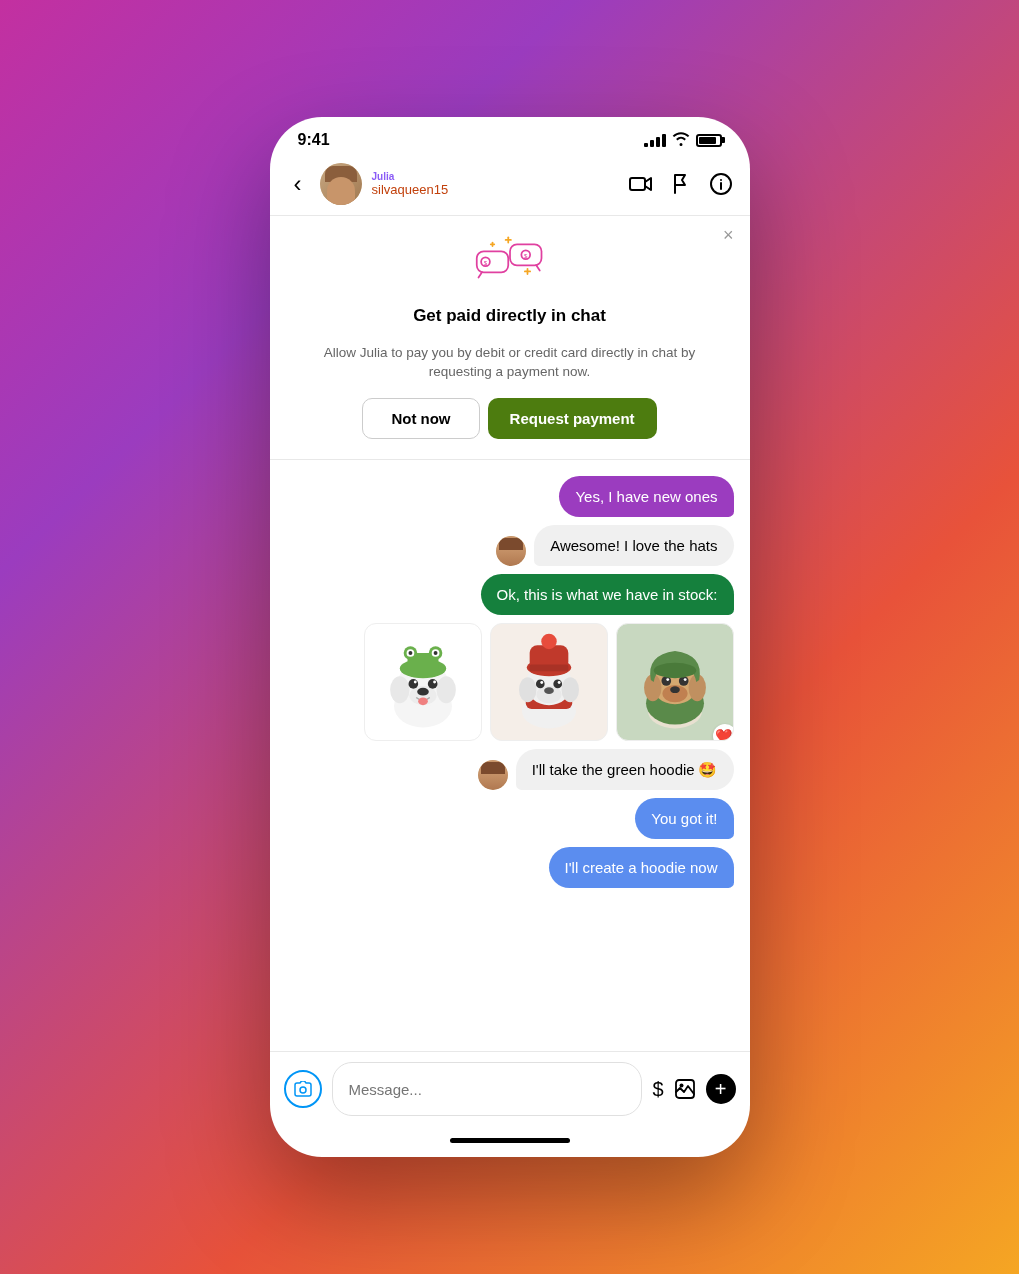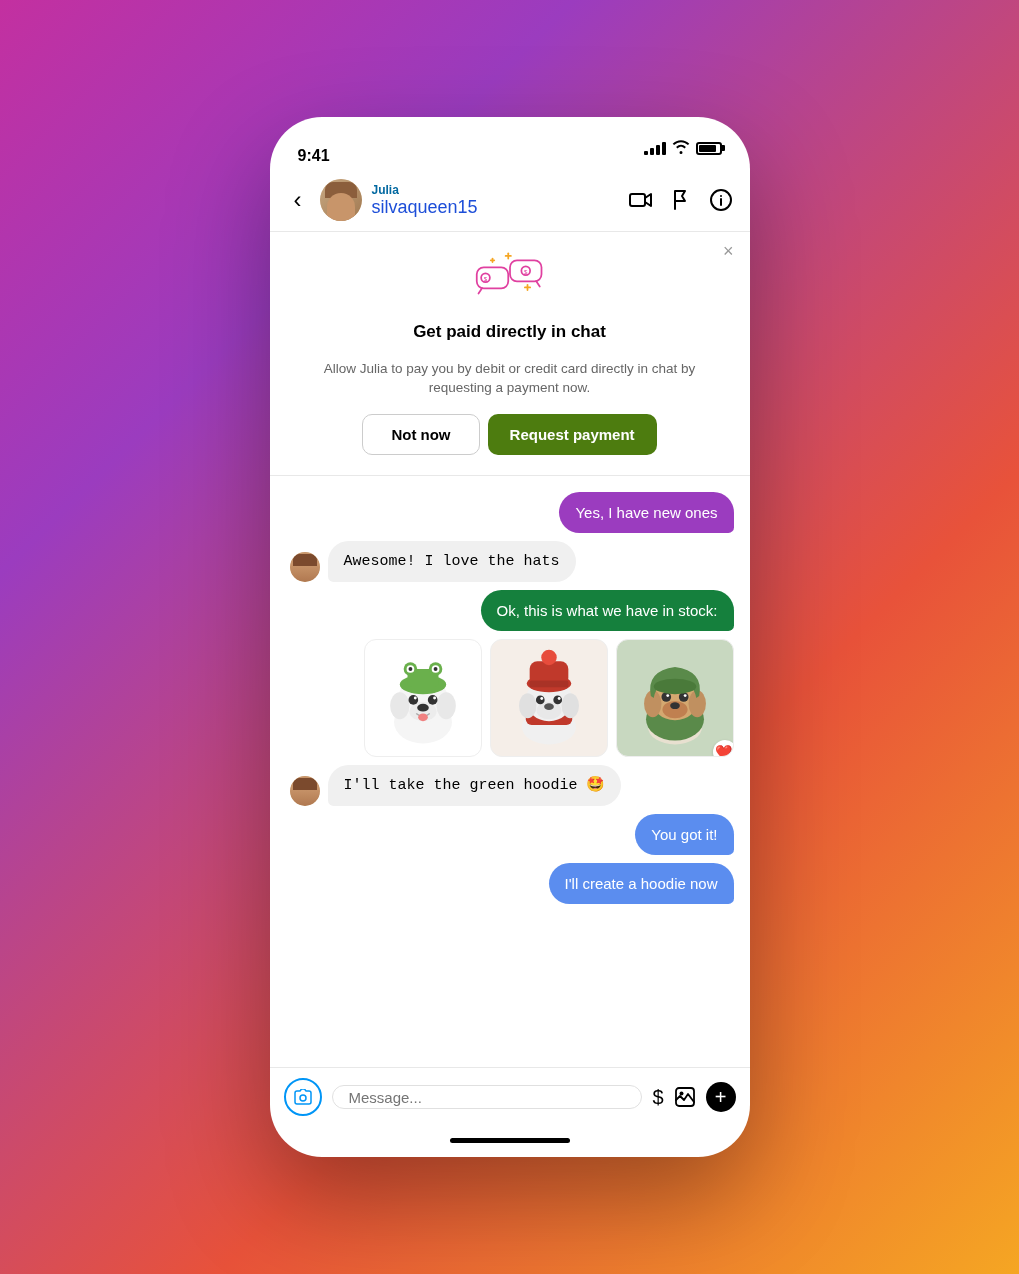--- a/index.html
+++ b/index.html
@@ -30,21 +30,21 @@
     .status-bar {
       display: flex;
       justify-content: space-between;
       align-items: center;
       padding: 14px 28px 8px 28px;
       font-size: 15px;
       font-weight: 600;
       color: #000;
       flex-shrink: 0;
     }
-    .status-time { font-weight: 700; font-size: 16px; margin-top: 16px; }
+    .status-time { font-weight: 700; font-size: 16px; }
     .status-icons { display: flex; align-items: center; gap: 6px; }
     .signal-bars { display: flex; align-items: flex-end; gap: 2px; }
     .signal-bar {
       background: #000;
       border-radius: 1px;
       width: 4px;
     }
     .wifi-icon { font-size: 14px; }
     .battery-icon {
       width: 26px; height: 13px;
@@ -109,22 +109,22 @@
     }
     .avatar-hair {
       position: absolute;
       top: 3px; left: 50%;
       transform: translateX(-50%);
       width: 32px; height: 16px;
       background: #8B5e3c;
       border-radius: 8px 8px 0 0;
     }
     .contact-info { flex: 1; }
-    .contact-name { font-size: 12px; font-weight: 700; color: #0369a1; }
-    .contact-username { font-size: 18px; color: #1d4ed8; }
+    .contact-name { font-size: 10px; font-weight: 700; color: #8b5cf6; }
+    .contact-username { font-size: 13px; color: #c2410c; }
     .header-actions { display: flex; gap: 14px; align-items: center; }
     .header-icon {
       width: 26px; height: 26px;
       color: #000;
       cursor: pointer;
       display: flex; align-items: center; justify-content: center;
       font-size: 20px;
     }
 
     
@@ -182,29 +182,29 @@
       font-size: 15px;
       font-weight: 600;
       color: #fff;
       cursor: pointer;
     }
 
     
     .chat-area {
       flex: 1;
       overflow-y: auto;
-      padding: 16px 16px 10px 20px;
+      padding: 16px 16px 10px 8px;
       display: flex;
       flex-direction: column;
       gap: 8px;
     }
 
     .msg-row { display: flex; align-items: flex-end; }
     .msg-row.sent { justify-content: flex-end; }
-    .msg-row.received { justify-content: flex-start; gap: 8px; font-family: Liberation Mono, monospace; }
+    .msg-row.received { justify-content: flex-end; gap: 8px; }
 
     .msg-avatar {
       width: 30px; height: 30px;
       border-radius: 50%;
       background: #d4b896;
       flex-shrink: 0;
       overflow: hidden;
       display: flex; align-items: center; justify-content: center;
     }
 
@@ -272,21 +272,21 @@
       border: 2px solid #0095f6;
       border-radius: 50%;
       display: flex; align-items: center; justify-content: center;
       cursor: pointer;
       color: #0095f6;
       font-size: 18px;
       flex-shrink: 0;
     }
     .msg-input {
       flex: 1;
-      height: 24px;
+      height: 54px;
       border: 1.5px solid #e0e0e0;
       border-radius: 20px;
       padding: 0 16px;
       font-size: 15px;
       color: #999;
       background: #fff;
       outline: none;
     }
     .input-actions { display: flex; gap: 10px; align-items: center; }
     .input-action-btn {

